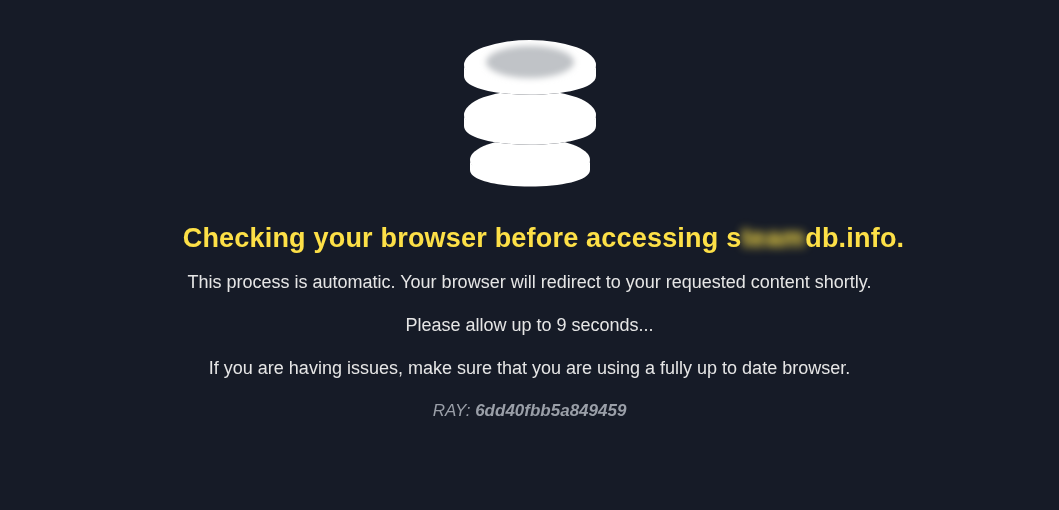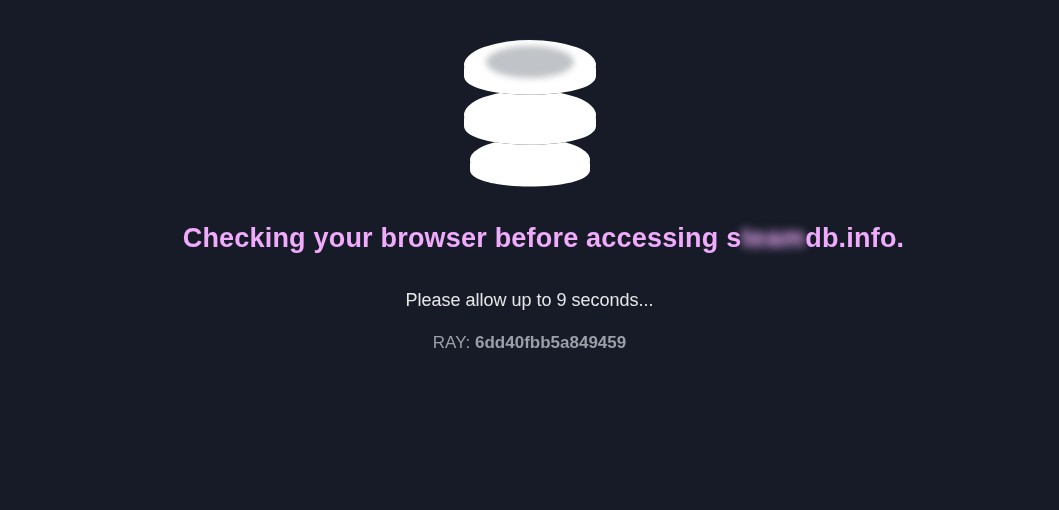--- a/index.html
+++ b/index.html
@@ -15,37 +15,38 @@
   .wrap {
     width: 100%;
     text-align: center;
     padding-top: 20px;
   }
   .logo {
     display: block;
     margin: 0 auto 18px auto;
   }
   .headline {
-    color: #f0abfc;
+    color: #fde047;
     font-size: 27px;
     font-weight: 700;
-    margin: 0 0 36px 0;
+    margin: 0 0 18px 0;
     letter-spacing: 0.2px;
     padding-left: 28px;
   }
   .msg {
     font-size: 18px;
     color: #e6e6e6;
     margin: 0 0 22px 0;
     font-weight: 400;
   }
   .ray {
     font-size: 17px;
     color: #9a9fa8;
     margin-top: 2px;
+    font-style: italic;
   }
   .ray-val {
     font-weight: 700;
     color: #9a9fa8;
   }
   .blur {
     filter: blur(6px);
     user-select: none;
   }
   .headline .blur {
@@ -112,19 +113,21 @@
                C146 81 14 81 14 56 Z" fill="#ffffff"></path>
     </g>
 
     <ellipse cx="80" cy="42" rx="44" ry="16" filter="url(#pix)"></ellipse>
   </svg>
 
   <h1 class="headline">
     <span>Checking your browser before accessing s</span><span class="blur">team</span><span>db.info.</span>
   </h1>
 
+  <p class="msg">This process is automatic. Your browser will redirect to your requested content shortly.</p>
   <p class="msg">Please allow up to 9 seconds...</p>
+  <p class="msg">If you are having issues, make sure that you are using a fully up to date browser.</p>
 
   <p class="ray">
     <span>RAY: </span><span class="ray-val">6dd40fbb5a849459</span>
   </p>
 
 </div>
 
 </body></html>

